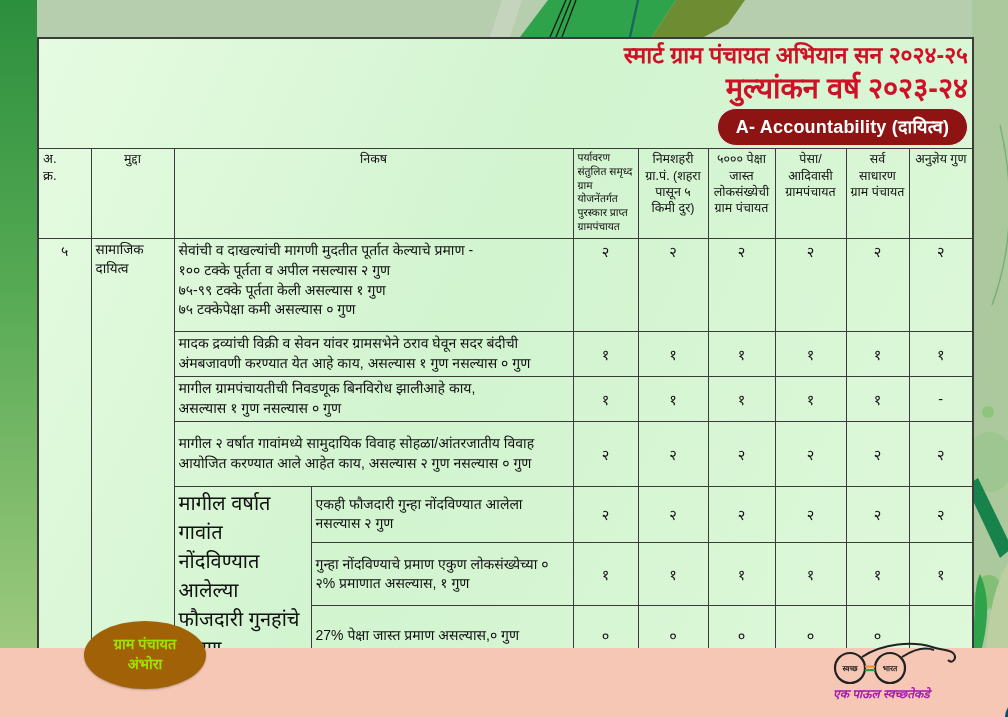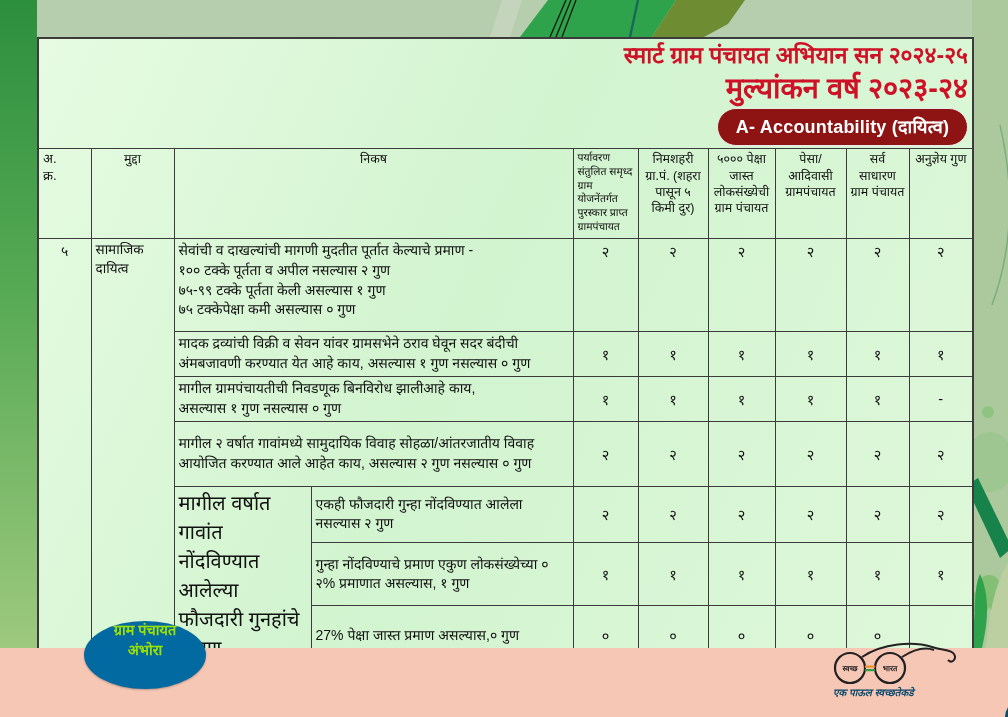--- a/index.html
+++ b/index.html
@@ -46,27 +46,27 @@
   td.crit-top{vertical-align:top;padding-top:5px;}
   td.sub-label{vertical-align:top;padding-top:6px;font-size:20px;line-height:1.45;}
   td.val{text-align:center;font-size:14.5px;vertical-align:middle;color:#151515;}
   td.val-top{vertical-align:top;padding-top:14px;}
   td.allowed{color:#e32222;}
 
   
   .footer{position:absolute;left:0;top:648px;width:1008px;height:69px;background:#f7c7b5;}
   .footer-title{position:absolute;left:146px;top:1px;font-size:25px;font-weight:bold;color:#901212;letter-spacing:.3px;}
   .village-badge{
-    position:absolute;left:84px;top:-27px;width:122px;height:68px;background:#0369a1;border-radius:50%;
-    display:flex;flex-direction:column;align-items:center;
+    position:absolute;left:84px;top:-27px;width:122px;height:68px;background:#a16207;border-radius:50%;
+    display:flex;flex-direction:column;align-items:center;justify-content:center;
     color:#9de100;font-weight:bold;font-size:14.5px;line-height:1.35;text-align:center;
     box-shadow:0 1px 2px rgba(0,0,0,.25);
   }
   .logo{position:absolute;left:828px;top:-8px;width:130px;height:50px;}
-  .logo-tagline{position:absolute;left:833px;top:37px;font-size:10px;font-weight:bold;font-style:italic;color:#0c4a6e;white-space:nowrap;}
+  .logo-tagline{position:absolute;left:833px;top:37px;font-size:12px;font-weight:bold;font-style:italic;color:#a21caf;white-space:nowrap;}
   .page-circle{
     position:absolute;left:961px;top:51px;width:25px;height:25px;border:6px solid #0c4a6e;border-radius:50%;
     color:#16337f;font-weight:bold;font-size:13px;display:flex;align-items:center;justify-content:center;margin-left:44px;
   }
 </style>
 </head>
 <body>
 
 <div class="left-strip"></div>
 

